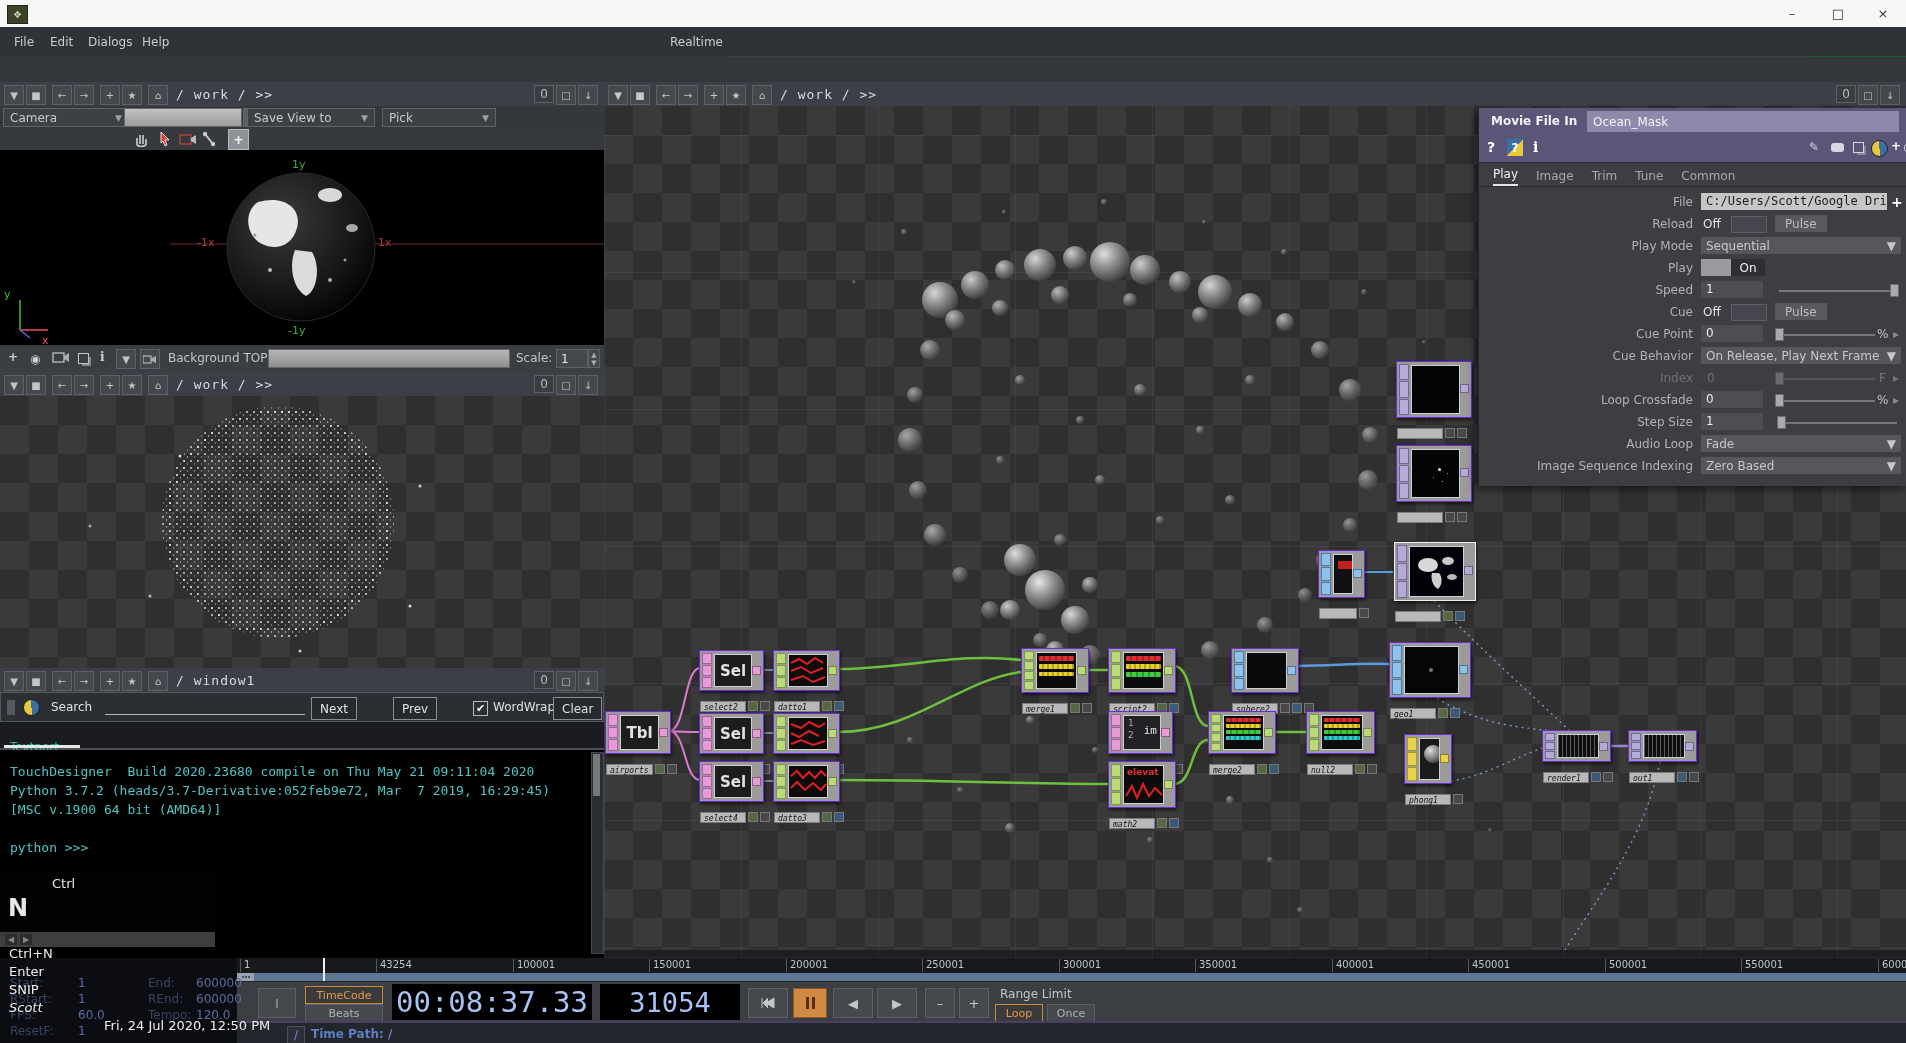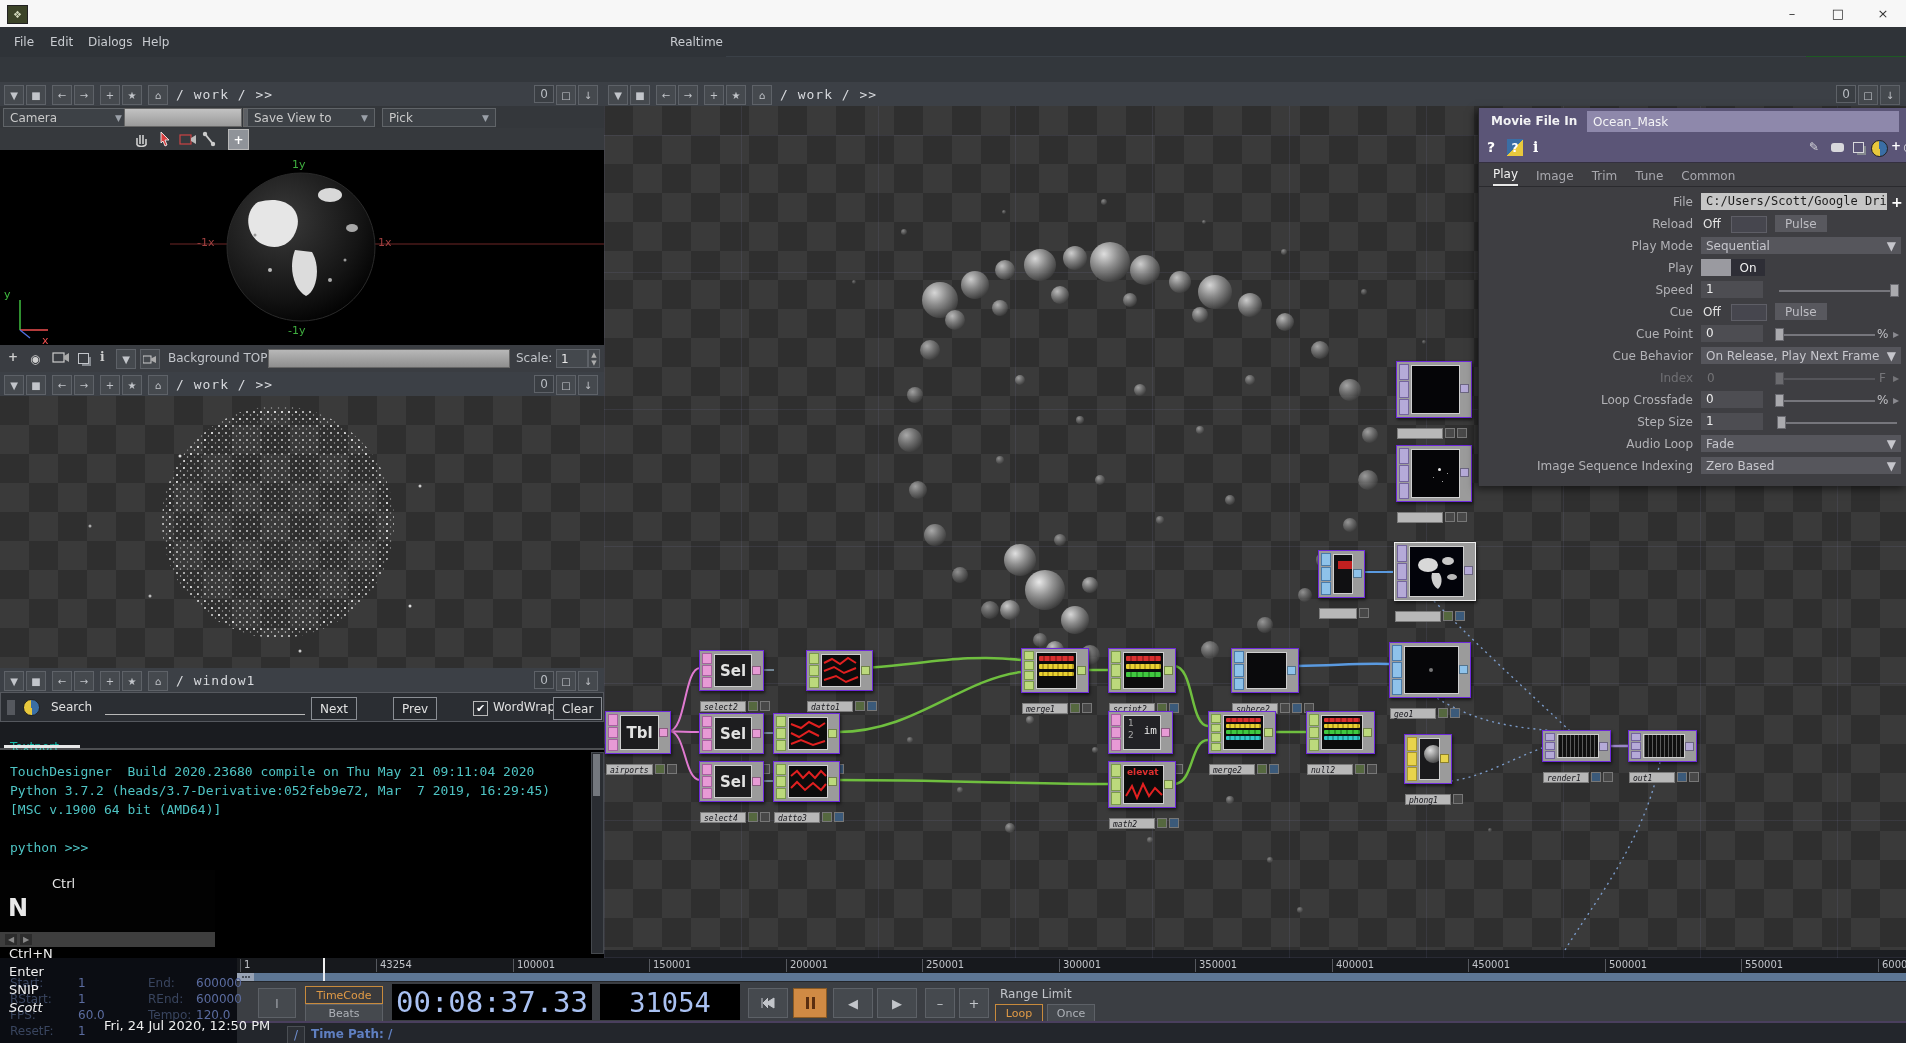--- a/index.html
+++ b/index.html
@@ -573,21 +573,21 @@
         <div class="optxt">Sel</div>
       </div>
     <div class="outp" style="top:15px;"></div>
     <div class="nrow">
         <span class="nname">select4</span>
         <span class="flag g"></span>
         <span class="flag"></span>
       </div>
   </div>
 
-  <div class="node chop" style="left:806px;top:650px;width:65px;height:39px;text-decoration:underline;">
+  <div class="node chop" style="left:773px;top:650px;width:65px;height:39px;text-decoration:underline;">
     <div class="pcol">
         <i></i>
         <i></i>
         <i></i>
       </div>
     <div class="viewer"><svg width="40" height="31">
           <path d="M2,8 L10,4 L18,9 L26,3 L34,8 M2,16 L12,12 L22,18 L34,13 M2,25 L14,21 L24,27 L36,22" stroke="#e02020" stroke-width="2" fill="none"></path>
         </svg></div>
     <div class="outp" style="top:15px;"></div>
     <div class="nrow">

